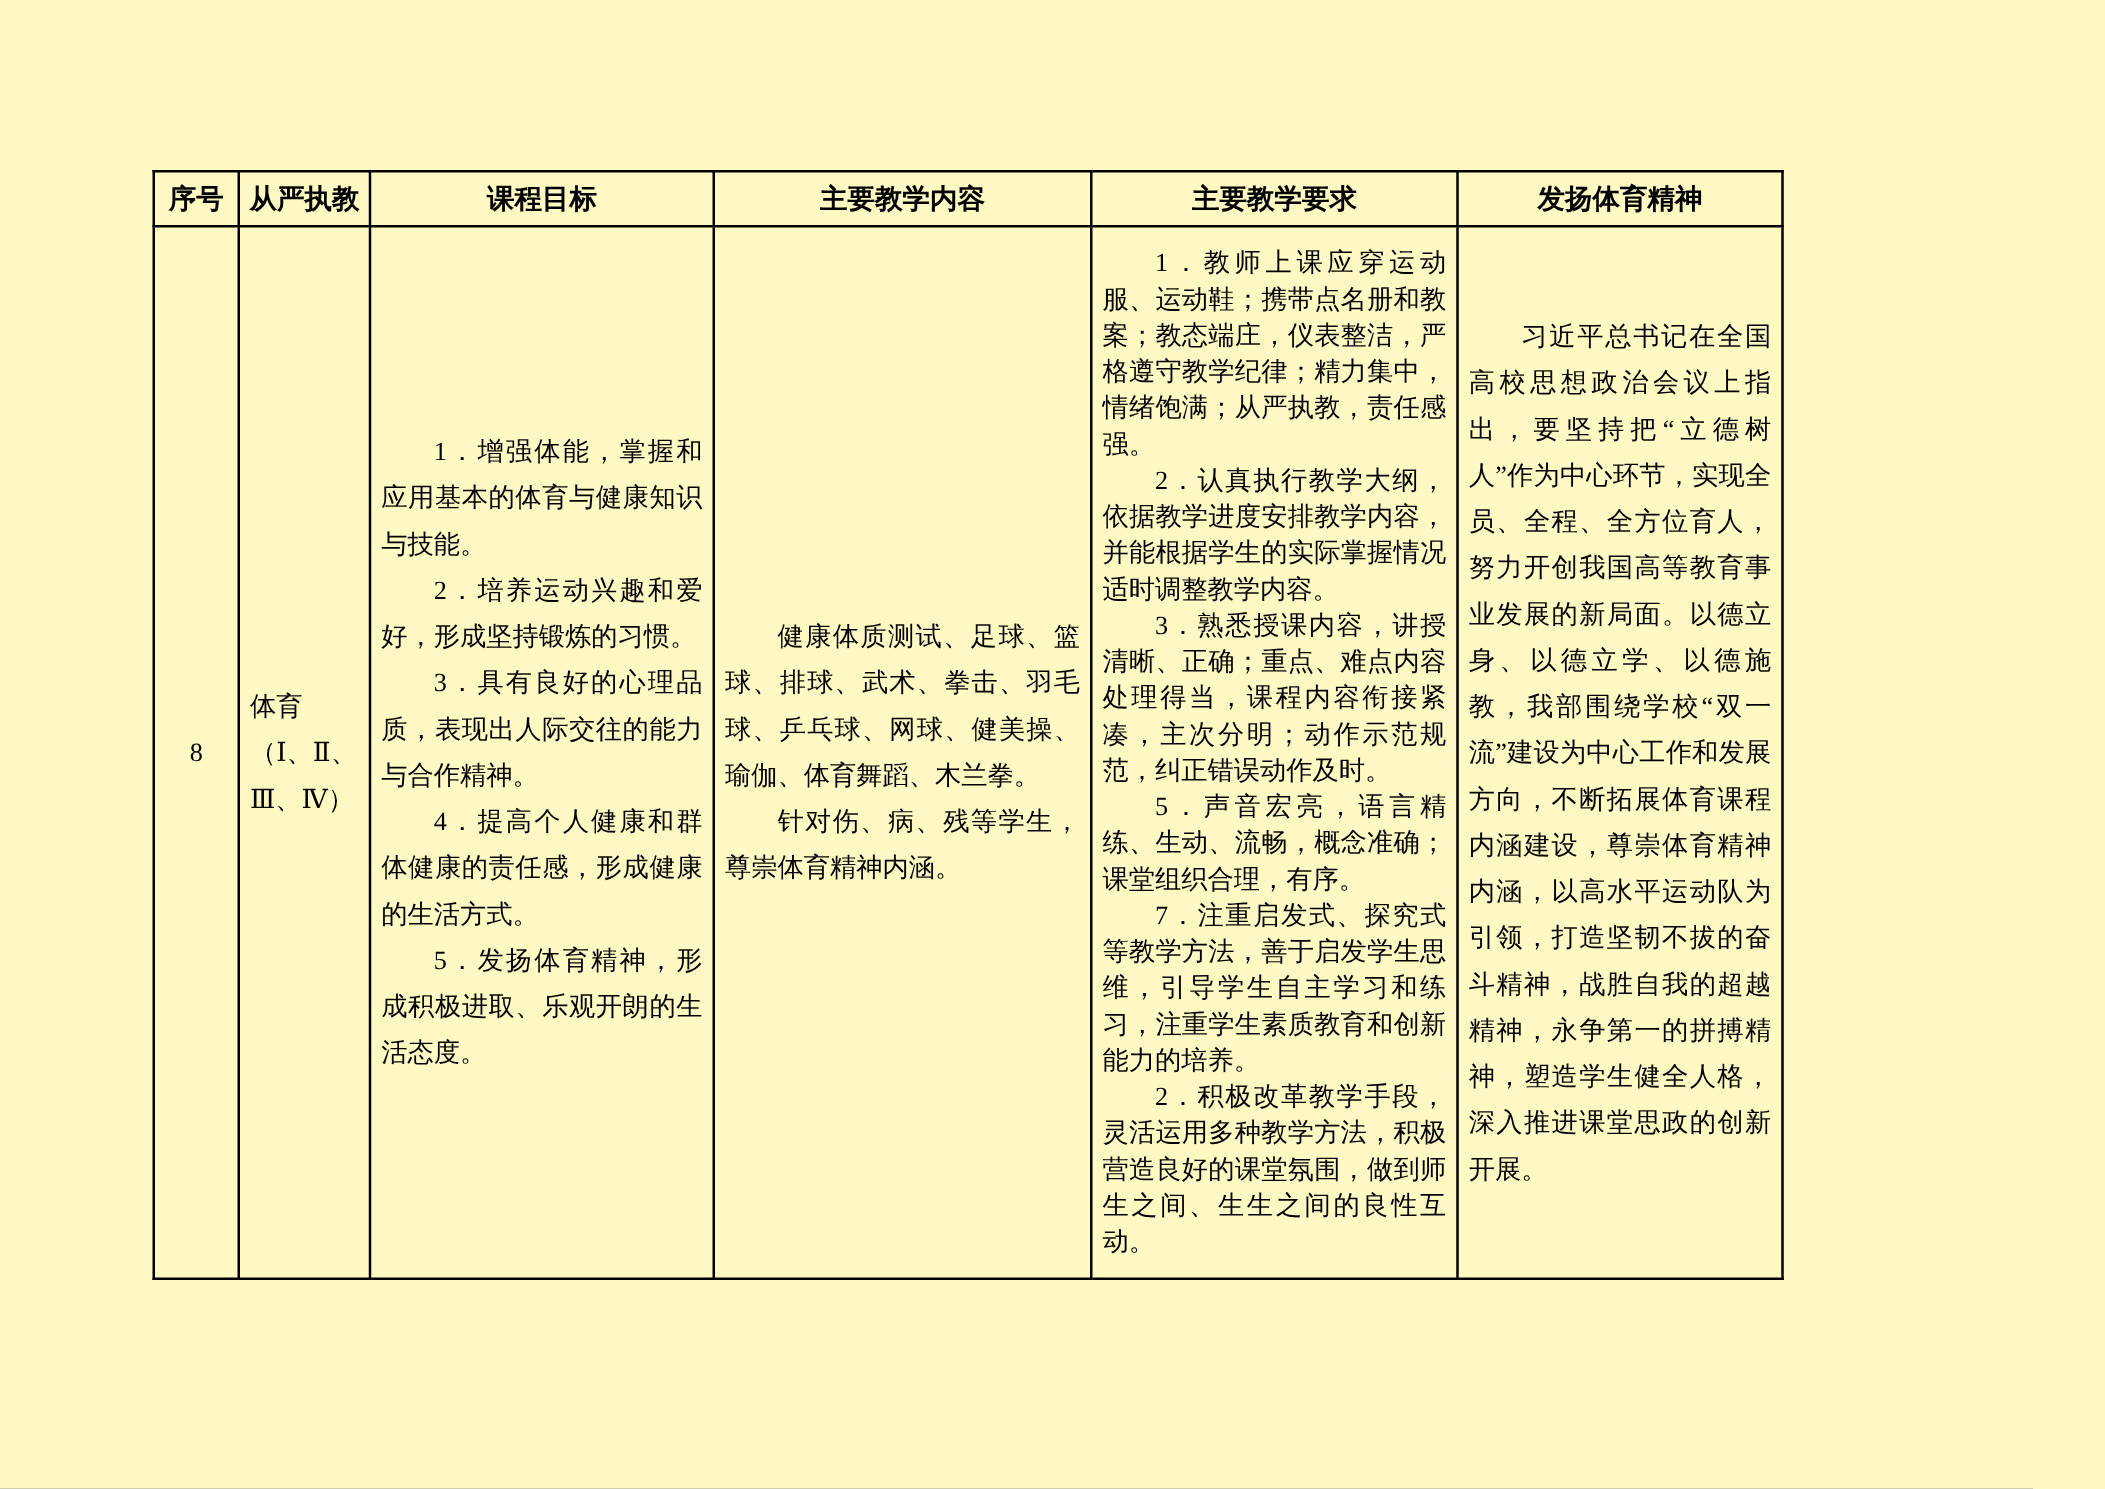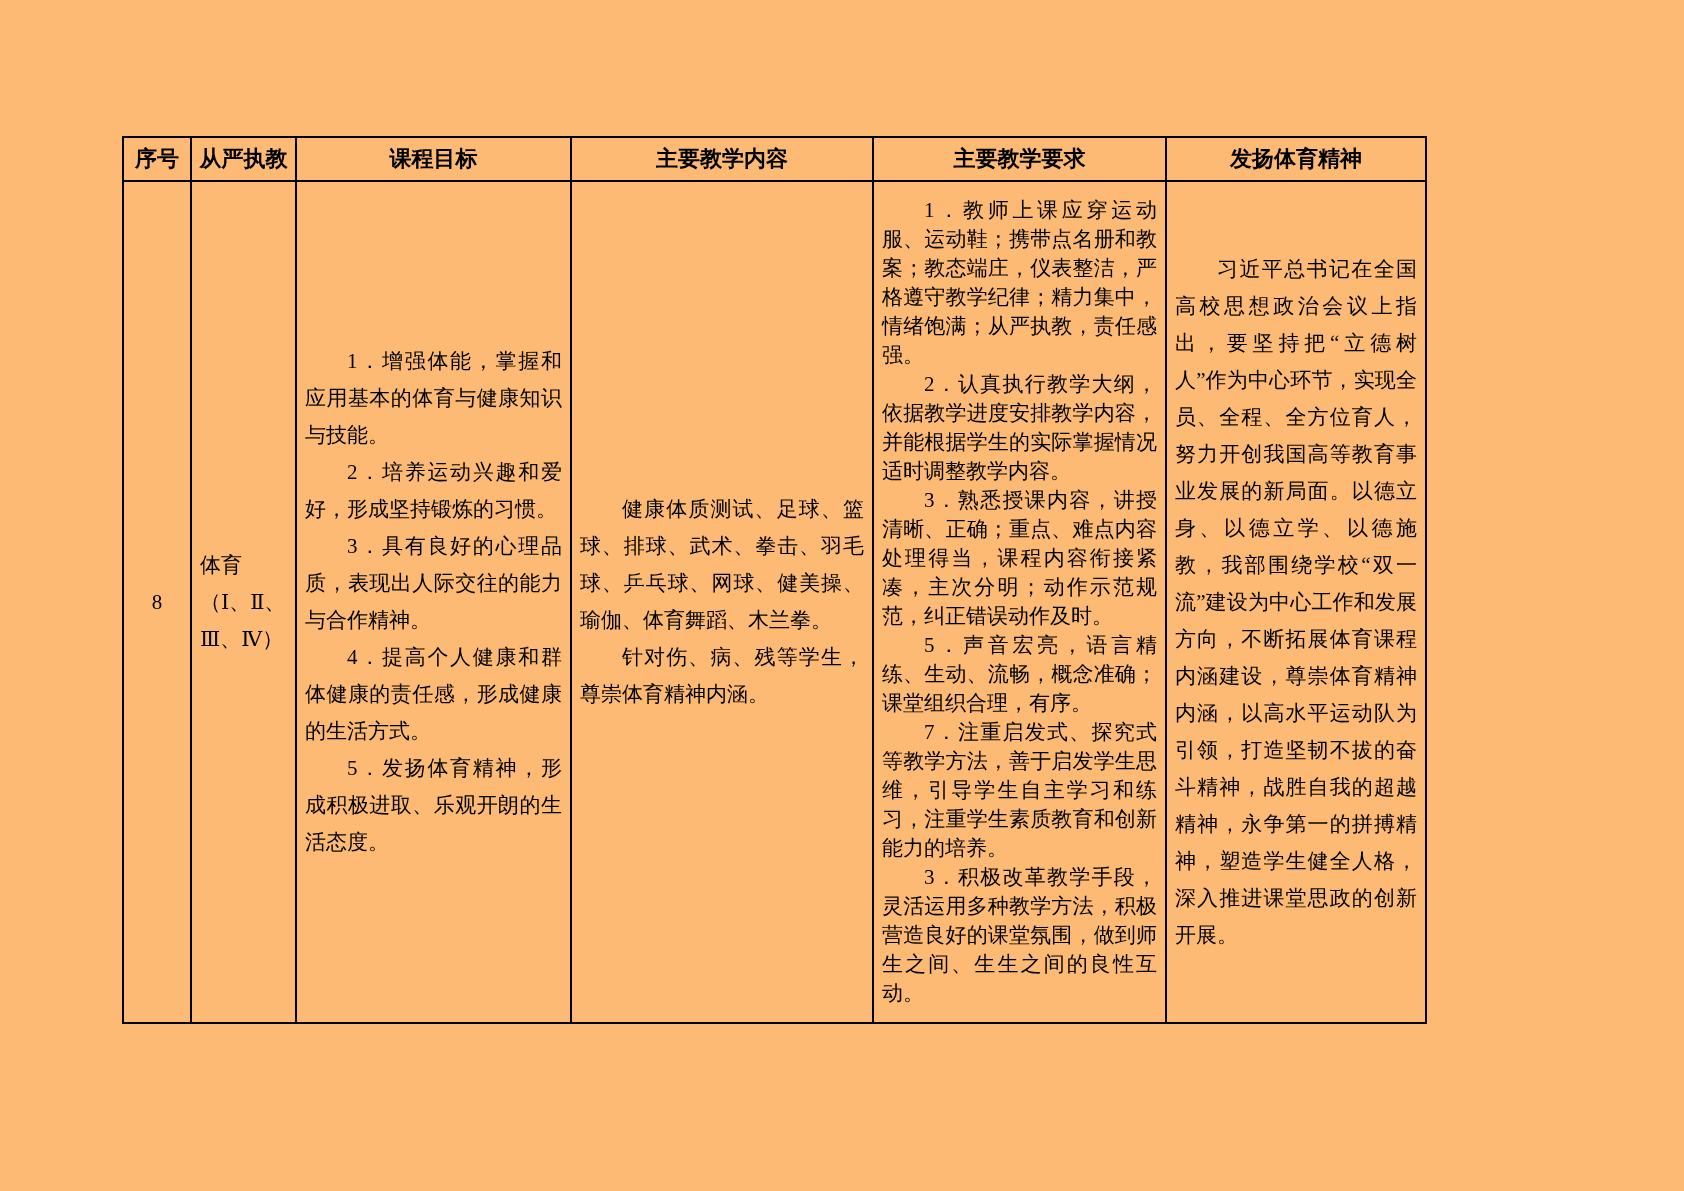--- a/index.html
+++ b/index.html
@@ -1,19 +1,19 @@
 <!DOCTYPE html>
 <html><head>
 <meta charset="utf-8">
 <style>
   html,body{margin:0;padding:0;background:#888;}
   .page{
     position:relative;
     width:1684px;height:1191px;
-    background:#fdba74;
+    background:#fef9c3;
     font-family:"Liberation Serif","DejaVu Serif",serif;
     color:#000;
     overflow:hidden;
   }
   table.course{
     position:absolute;left:122px;top:136px;
     width:1303px;
     border-collapse:collapse;
     table-layout:fixed;
   }
@@ -100,21 +100,21 @@
         <td class="c-content">
           <p>健康体质测试、足球、篮球、排球、武术、拳击、羽毛球、乒乓球、网球、健美操、瑜伽、体育舞蹈、木兰拳。</p>
           <p>针对伤、病、残等学生，尊崇体育精神内涵。</p>
         </td>
         <td class="c-req">
           <p>1．教师上课应穿运动服、运动鞋；携带点名册和教案；教态端庄，仪表整洁，严格遵守教学纪律；精力集中，情绪饱满；从严执教，责任感强。</p>
           <p>2．认真执行教学大纲，依据教学进度安排教学内容，并能根据学生的实际掌握情况适时调整教学内容。</p>
           <p>3．熟悉授课内容，讲授清晰、正确；重点、难点内容处理得当，课程内容衔接紧凑，主次分明；动作示范规范，纠正错误动作及时。</p>
           <p>5．声音宏亮，语言精练、生动、流畅，概念准确；课堂组织合理，有序。</p>
           <p>7．注重启发式、探究式等教学方法，善于启发学生思维，引导学生自主学习和练习，注重学生素质教育和创新能力的培养。</p>
-          <p>3．积极改革教学手段，灵活运用多种教学方法，积极营造良好的课堂氛围，做到师生之间、生生之间的良性互动。</p>
+          <p>2．积极改革教学手段，灵活运用多种教学方法，积极营造良好的课堂氛围，做到师生之间、生生之间的良性互动。</p>
         </td>
         <td class="c-ideo">
           <p>习近平总书记在全国高校思想政治会议上指出，要坚持把“立德树人”作为中心环节，实现全员、全程、全方位育人，努力开创我国高等教育事业发展的新局面。以德立身、以德立学、以德施教，我部围绕学校“双一流”建设为中心工作和发展方向，不断拓展体育课程内涵建设，尊崇体育精神内涵，以高水平运动队为引领，打造坚韧不拔的奋斗精神，战胜自我的超越精神，永争第一的拼搏精神，塑造学生健全人格，深入推进课堂思政的创新开展。</p>
         </td>
       </tr>
     </tbody>
   </table>
 
 
 </div>

